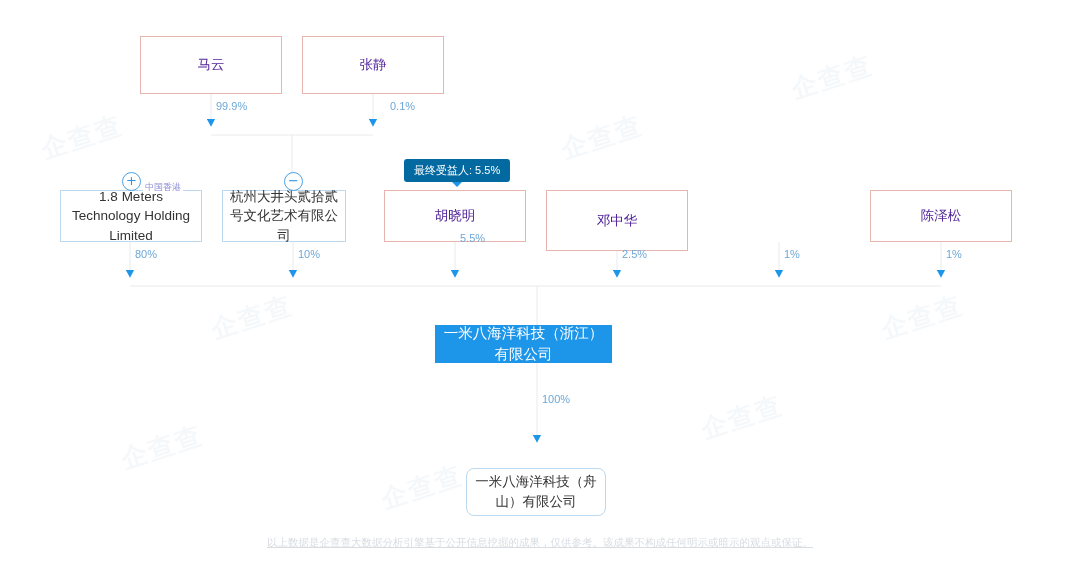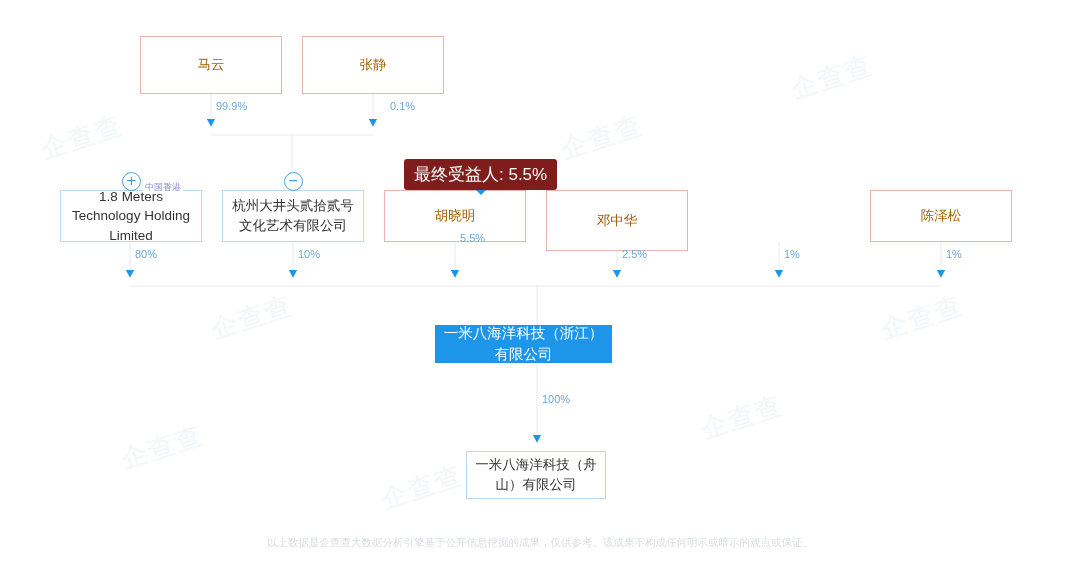--- a/index.html
+++ b/index.html
@@ -47,21 +47,21 @@
     align-items: center;
     justify-content: center;
     text-align: center;
     background: #ffffff;
     font-size: 13.5px;
     line-height: 1.45;
     padding: 4px 6px;
   }
   .node.person {
     border: 1px solid #e8b4ae;
-    color: #a16207;
+    color: #4c1d95;
     font-family: Liberation Serif, serif;
   }
   .node.company {
     border: 1px solid #bcd9ef;
     color: #333;
   }
   .node.main {
     background: #1d95e8;
     border: 1px solid #1d95e8;
     color: #ffffff;
@@ -97,23 +97,23 @@
     position: absolute;
     font-size: 9px;
     color: #8f8fd8;
     background: #ffffff;
     padding: 0 2px;
     white-space: nowrap;
     z-index: 4;
   }
   .badge {
     position: absolute;
-    background: #7f1d1d;
+    background: #0369a1;
     color: #fff;
-    font-size: 17px;
+    font-size: 11px;
     padding: 4px 10px;
     border-radius: 3px;
     white-space: nowrap;
     z-index: 6;
   }
   .badge::after {
     content: "";
     position: absolute;
     left: 50%;
     margin-left: -5px;
@@ -125,20 +125,21 @@
   }
   .footer {
     position: absolute;
     left: 0;
     top: 536px;
     width: 1080px;
     text-align: center;
     font-size: 10.5px;
     color: #d8dde2;
     white-space: nowrap;
+    text-decoration: underline;
   }
 </style>
 </head>
 <body>
 
 <div id="stage">
 
   <div class="wm" style="left:210px;  top:300px;">企查查</div>
   <div class="wm" style="left:560px;  top:120px;">企查查</div>
   <div class="wm" style="left:790px;  top:60px;">企查查</div>
@@ -188,21 +189,21 @@
   <div class="pct" style="left:216px; top:100px;">99.9%</div>
   <div class="pct" style="left:378px; top:100px;padding-left:12px;">0.1%</div>
 
   <div class="expander" style="left:122px; top:172px;">+</div>
   <div class="tag" style="left:143px; top:181px;">中国香港</div>
   <div class="node company" style="left:60px; top:190px; width:142px; height:52px;">
     <span>1.8 Meters Technology Holding Limited</span>
   </div>
 
   <div class="expander" style="left:284px; top:172px;">−</div>
-  <div class="node company" style="left:222px; top:190px; width:142px; height:52px;">
+  <div class="node company" style="left:222px; top:190px; width:124px; height:52px;">
     <span>杭州大井头贰拾贰号文化艺术有限公司</span>
   </div>
 
   <div class="badge" style="left:404px; top:159px;">最终受益人: 5.5%</div>
   <div class="node person" style="left:384px; top:190px; width:142px; height:52px;">
     <span>胡晓明</span>
   </div>
 
   <div class="node person" style="left:546px; top:190px; width:142px; height:61px;">
     <span>邓中华</span>
@@ -217,19 +218,19 @@
   <div class="pct" style="left:622px; top:248px;">2.5%</div>
   <div class="pct" style="left:784px; top:248px;">1%</div>
   <div class="pct" style="left:946px; top:248px;">1%</div>
 
   <div class="node main" style="left:435px; top:325px; width:177px; height:38px;">
     <span>一米八海洋科技（浙江）有限公司</span>
   </div>
 
   <div class="pct" style="left:542px; top:393px;">100%</div>
 
-  <div class="node sub" style="left:466px; top:451px; width:140px; height:48px;">
+  <div class="node sub" style="left:466px; top:468px; width:140px; height:48px;border-radius:8px;">
     <span>一米八海洋科技（舟山）有限公司</span>
   </div>
 
   <div class="footer">以上数据是企查查大数据分析引擎基于公开信息挖掘的成果，仅供参考。该成果不构成任何明示或暗示的观点或保证。</div>
 
 </div>
 
 </body></html>

